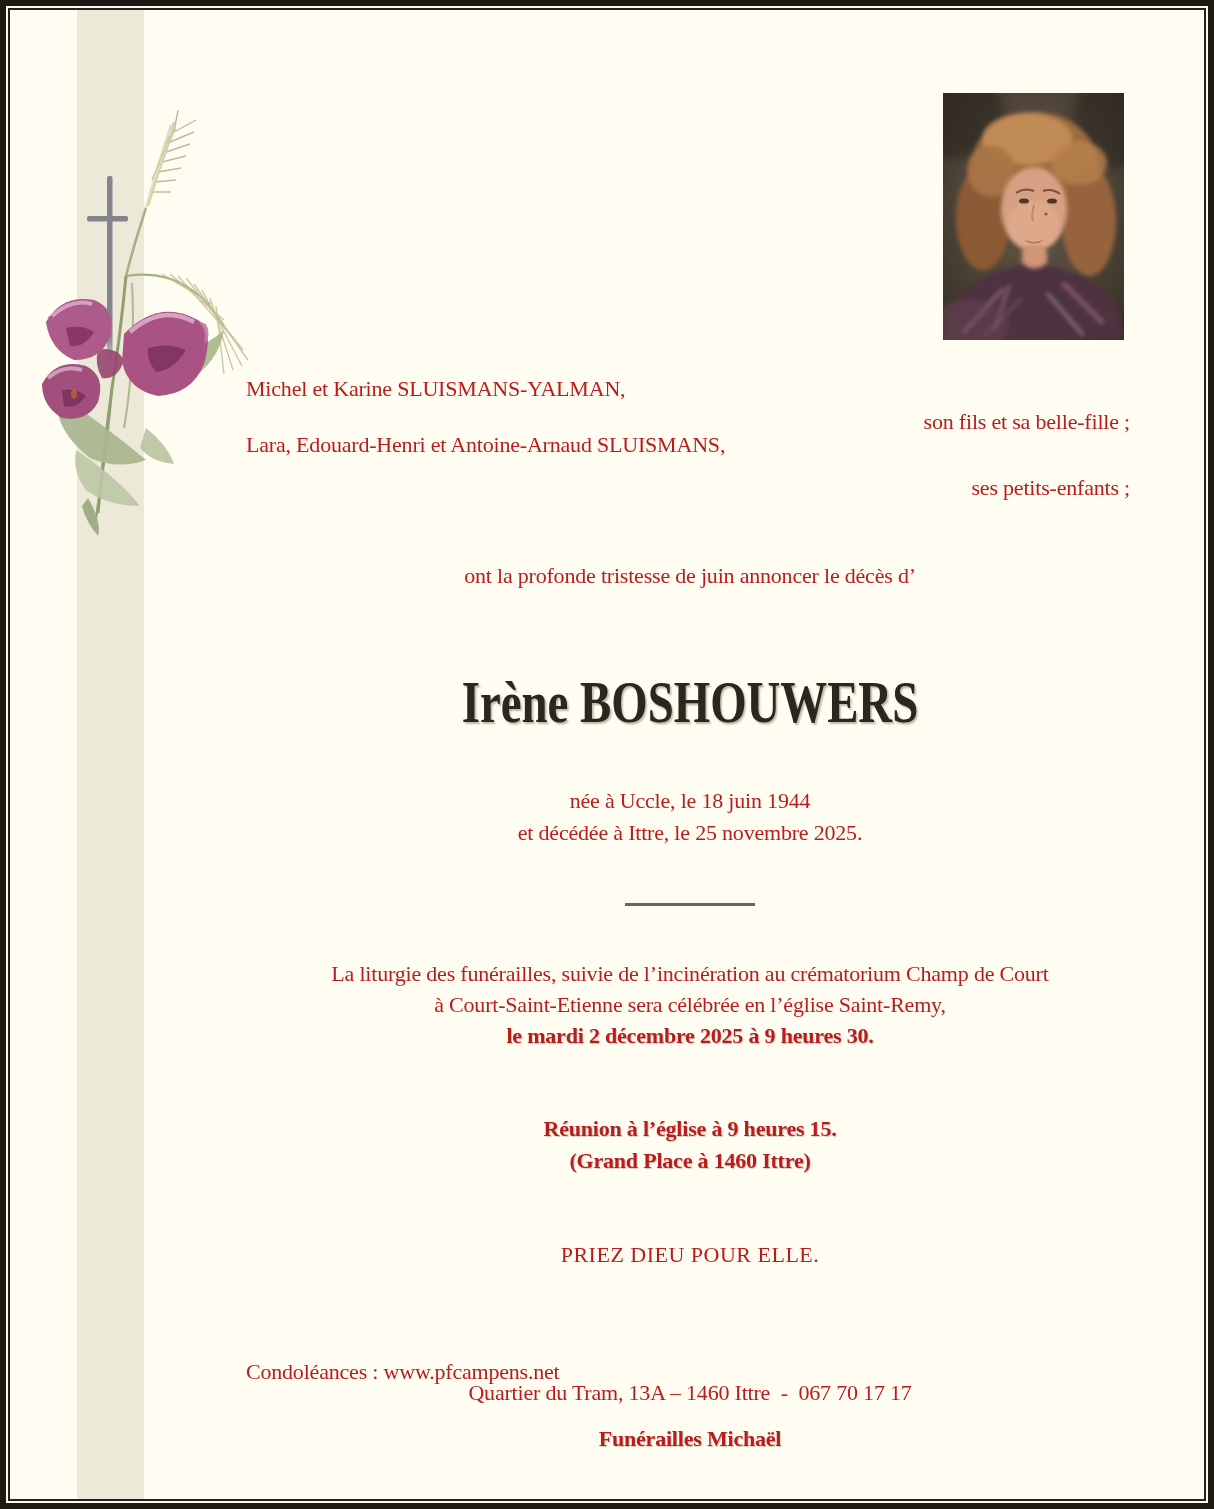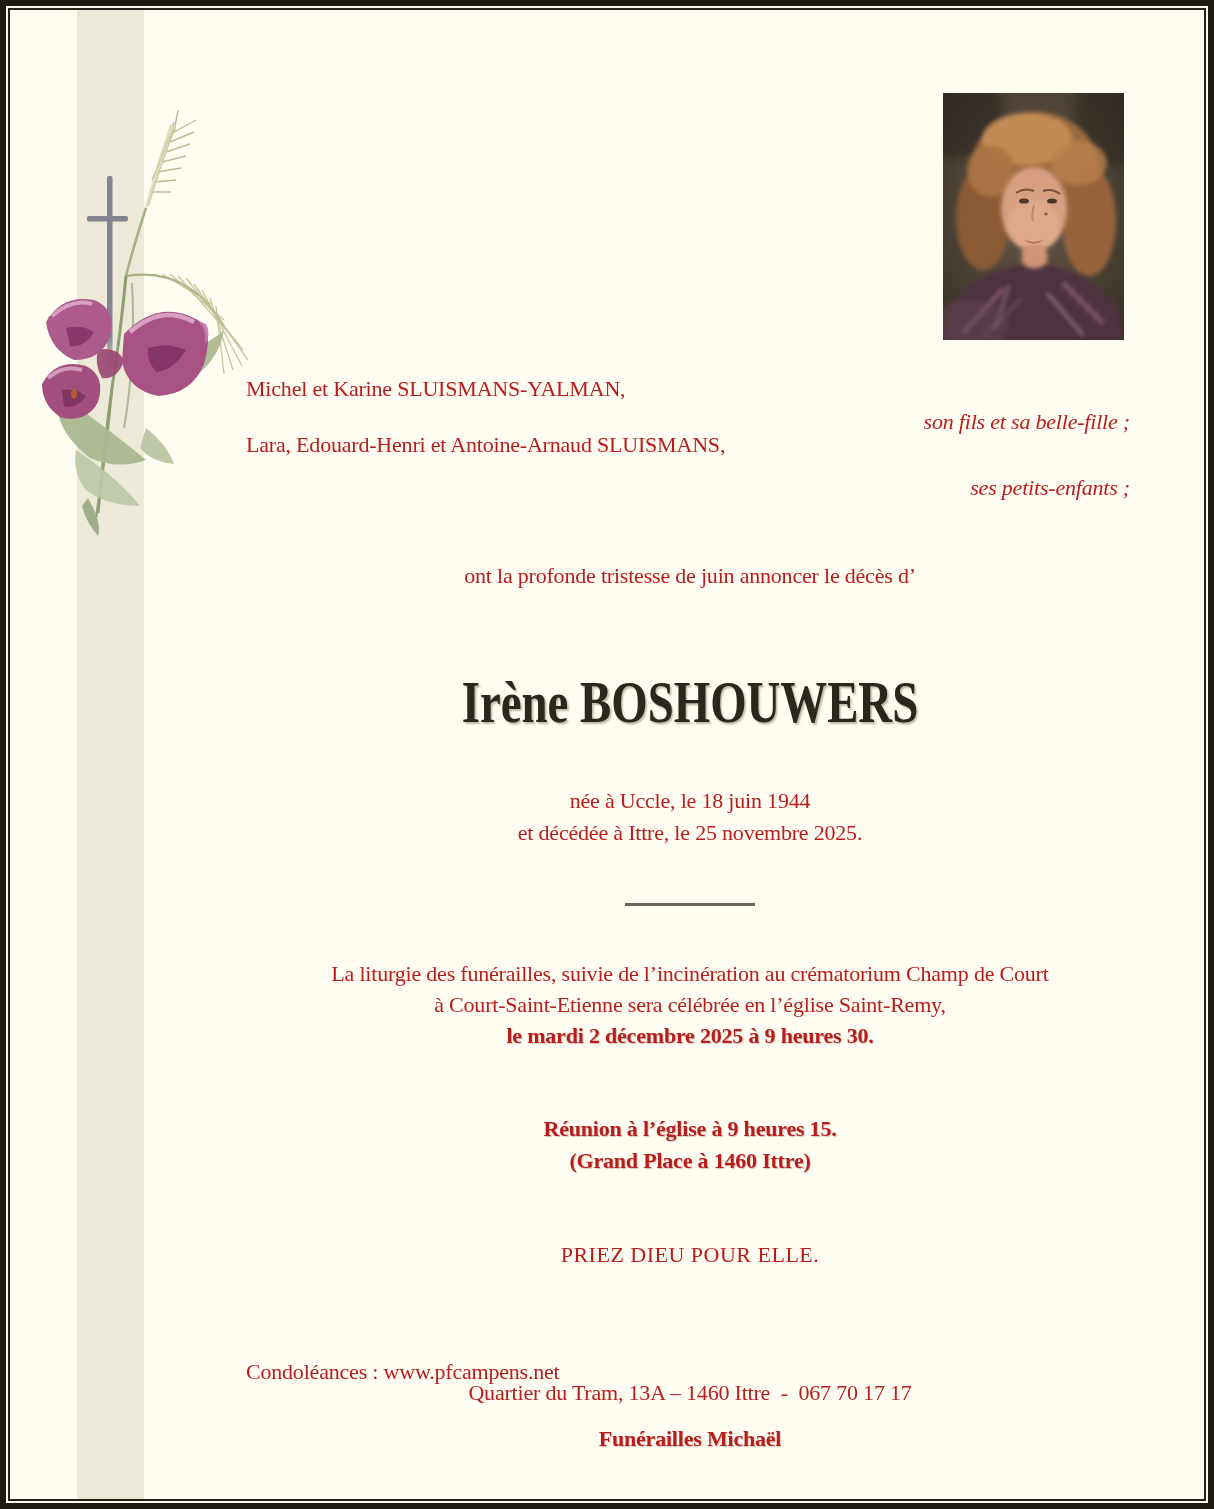--- a/index.html
+++ b/index.html
@@ -13,21 +13,21 @@
   .frame-mid{position:absolute;inset:6px;border:2px solid #faf7ee;pointer-events:none;z-index:40;}
   .frame-inner{position:absolute;inset:8px;border:2px solid #26221a;pointer-events:none;z-index:40;}
 
   .stripe{position:absolute;left:77px;top:10px;bottom:10px;width:67px;background:#ece9d9;z-index:1;}
 
   .flower{position:absolute;left:28px;top:98px;width:225px;height:440px;z-index:2;}
   .photo{position:absolute;left:943px;top:93px;width:181px;height:247px;z-index:2;}
 
   .ln{position:absolute;font-size:22px;letter-spacing:-0.2px;color:#b91c1c;white-space:pre;z-index:3;}
   .left{left:246px;}
-  .right{right:84px;font-style:italic;}
+  .right{right:84px;}
   .center{left:246px;width:888px;text-align:center;}
   .bold{font-weight:700;text-shadow:1px 1px 1px rgba(150,140,118,.45);text-align:center;}
   .italic{}
   .caps{letter-spacing:.5px;}
   .title{
     position:absolute;left:246px;width:888px;text-align:center;top:668px;
     font-size:60px;font-weight:700;color:#2b271e;white-space:pre;z-index:3;
     transform:scaleX(.78);transform-origin:50% 50%;
     text-shadow:2px 2px 2px rgba(150,140,115,.6);
   }

